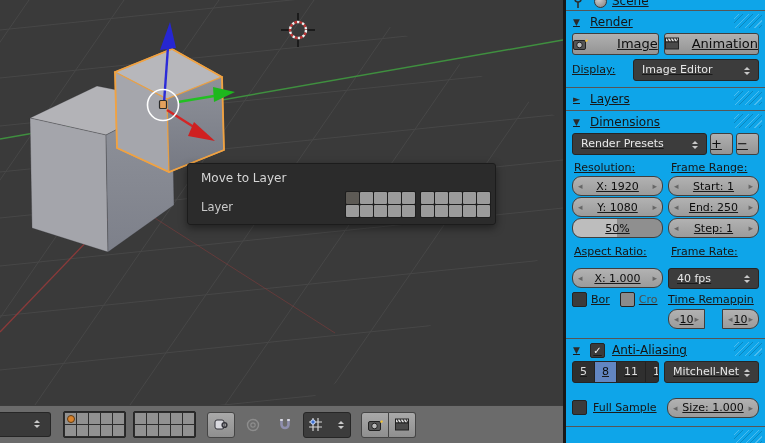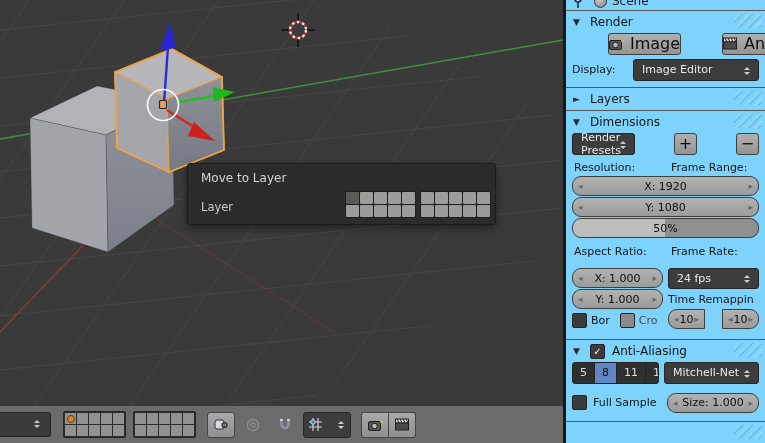--- a/index.html
+++ b/index.html
@@ -36,30 +36,30 @@
              border-radius:50%;background:#d9822b;border:1px solid #5e3a12;}
   .tb-btn{width:26px;height:24px;margin-left:4px;border:1px solid #454545;border-radius:3px;
           background:linear-gradient(#a9a9a9,#8f8f8f);display:flex;align-items:center;justify-content:center;}
   .tb-btn.flat{background:transparent;border-color:transparent;}
   .tb-btn.dark{background:#3c3c3c;border-color:#262626;width:42px;justify-content:flex-start;padding-left:4px;position:relative;}
   .tb-pair{display:flex;margin-left:10px;}
   .tb-pair .tb-btn{margin-left:0;}
   .tb-pair .tb-btn:first-child{border-radius:3px 0 0 3px;}
   .tb-pair .tb-btn:last-child{border-radius:0 3px 3px 0;border-left:none;}
   
-  #panel{position:absolute;left:566px;top:0;width:199px;height:443px;background:#7dd3fc;
-         font-size:11px;color:#1a1a1a;overflow:hidden;}
+  #panel{position:absolute;left:566px;top:0;width:199px;height:443px;background:#0ea5e9;
+         font-size:11px;color:#1a1a1a;overflow:hidden;text-decoration:underline;}
   .pad{padding:0 6px;}
   .sep{border-top:1px solid #565656;box-shadow:0 1px 0 #7f7f7f inset;height:0;margin:0;}
   .phead{position:relative;height:22px;display:flex;align-items:center;gap:7px;padding-left:7px;font-size:12px;color:#141414;}
   .tri{font-size:9px;color:#2b2b2b;width:10px;}
   .stripes{position:absolute;right:3px;top:3px;width:28px;height:14px;
      background:repeating-linear-gradient(135deg,transparent 0 3px,rgba(255,255,255,.25) 3px 4px,transparent 4px 6px,rgba(0,0,0,.18) 6px 7px);}
   .btn{background:linear-gradient(#b0b0b0,#949494);border:1px solid #3f3f3f;border-radius:3px;
-       color:#0d0d0d;display:flex;align-items:center;justify-content:center;height:20px;font-size:16px;margin-left:36px;}
+       color:#0d0d0d;display:flex;align-items:center;justify-content:space-between;height:20px;font-size:13px;}
   .btn.dark,.dd{background:#3c3c3c;border:1px solid #252525;color:#e6e6e6;position:relative;}
   .dd{border-radius:3px;height:20px;display:flex;align-items:center;padding-left:8px;font-size:11px;color:#e8e8e8;}
   .nf{position:relative;background:linear-gradient(#b2b2b2,#9b9b9b);border:1px solid #3f3f3f;border-radius:9px;
       height:18px;display:flex;align-items:center;justify-content:center;font-size:11px;color:#0d0d0d;}
   .nf.arrows::before{content:"◂";position:absolute;left:5px;color:rgba(0,0,0,.38);font-size:9px;}
   .nf.arrows::after{content:"▸";position:absolute;right:5px;color:rgba(0,0,0,.38);font-size:9px;}
   .slider{background:linear-gradient(90deg,#bdbdbd 0 50%,#8f8f8f 50% 100%);}
   .row{display:flex;gap:5px;align-items:center;}
   .col{display:flex;flex-direction:column;gap:1px;}
   .lbl{font-size:11px;color:#161616;}
@@ -351,43 +351,51 @@
         <div class="nf arrows">
             <span>X: 1920</span>
           </div>
         <div class="nf arrows">
             <span>Y: 1080</span>
           </div>
         <div class="nf slider">
             <span>50%</span>
           </div>
       </div>
+      <div class="col" style="flex:1;">
+        <div class="nf arrows">
+            <span>Start: 1</span>
+          </div>
+        <div class="nf arrows">
+            <span>End: 250</span>
+          </div>
+        <div class="nf arrows">
+            <span>Step: 1</span>
+          </div>
+      </div>
     </div>
     <div class="row pad" style="margin-top:6px;height:14px;">
       <span class="lbl" style="flex:1;padding-left:2px;">Aspect Ratio:</span>
       <span class="lbl" style="flex:1;padding-left:4px;">Frame Rate:</span>
     </div>
     <div class="row pad" style="align-items:flex-start;margin-top:10px;">
       <div class="col" style="flex:1;">
         <div class="nf arrows">
             <span>X: 1.000</span>
-          </div>
-        <div class="nf arrows">
-            <span>Y: 1.000</span>
           </div>
         <div class="row" style="height:20px;gap:4px;">
           <span class="cb"></span>
           <span class="lbl">Bor</span>
           <span class="cb light" style="margin-left:6px;"></span>
           <span class="lbl" style="color:#4e4e4e;">Cro</span>
         </div>
       </div>
       <div class="col" style="flex:1;">
         <div class="dd" style="height:19px;">
-          <span>24 fps</span>
+          <span>40 fps</span>
           <span class="updn" style="right:6px;top:3px;">
               <i class="u"></i>
               <i class="d"></i>
             </span>
         </div>
         <span class="lbl" style="height:18px;display:flex;align-items:center;">Time Remappin</span>
         <div class="row" style="gap:17px;">
           <div class="nf arrows" style="flex:1;border-radius:9px 0 0 9px;">
               <span>10</span>
             </div>
@@ -413,21 +421,21 @@
         <span>16</span>
       </div>
       <div class="dd" style="flex:1;">
         <span>Mitchell-Net</span>
         <span class="updn" style="right:6px;top:4px;">
             <i class="u"></i>
             <i class="d"></i>
           </span>
       </div>
     </div>
-    <div class="row pad" style="height:21px;margin-top:9px;">
+    <div class="row pad" style="height:21px;margin-top:15px;">
       <div class="row" style="flex:1;gap:6px;">
         <span class="cb"></span>
         <span class="lbl">Full Sample</span>
       </div>
       <div class="nf arrows" style="flex:1;">
           <span>Size: 1.000</span>
         </div>
     </div>
     <div class="sep" style="margin-top:8px;"></div>
     <div class="phead">

